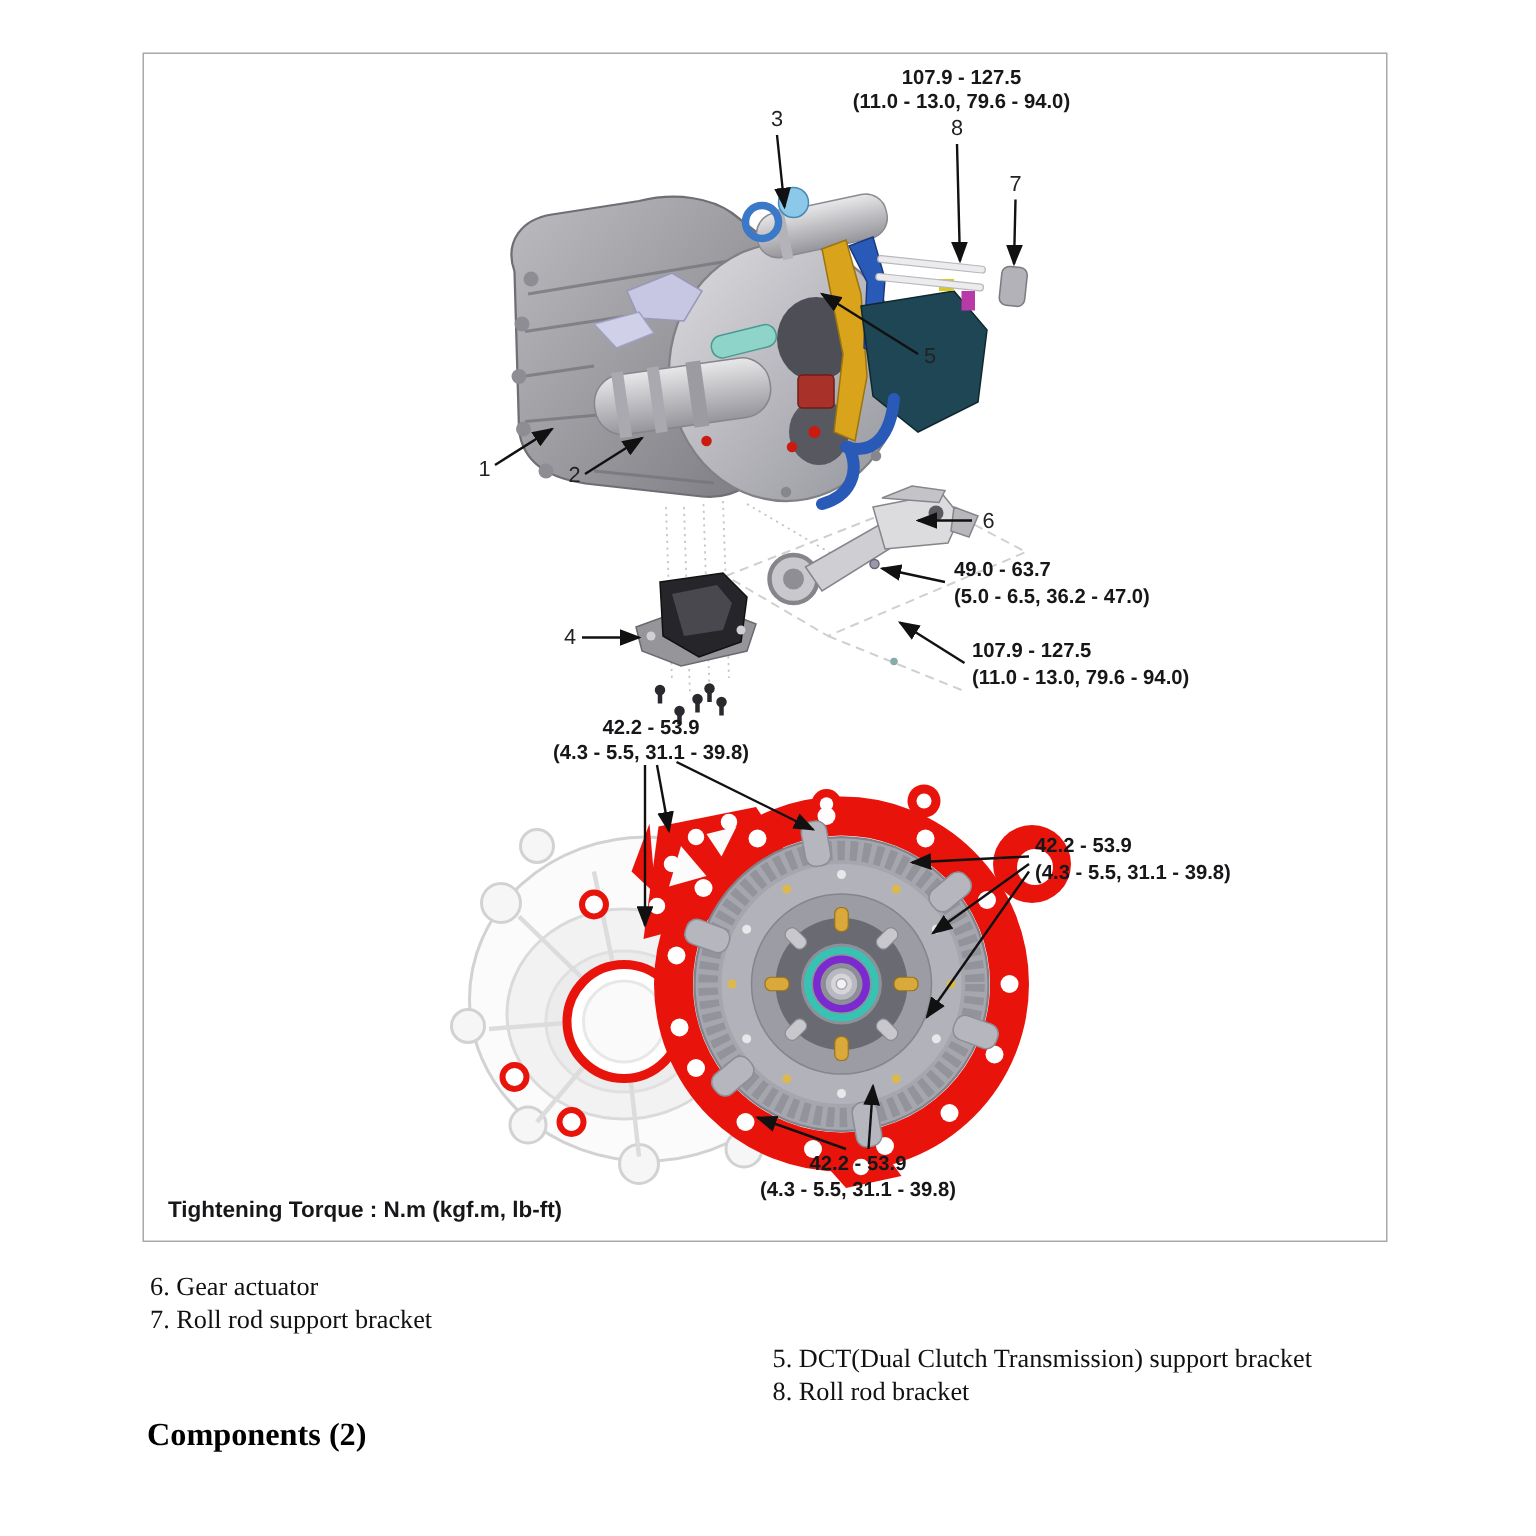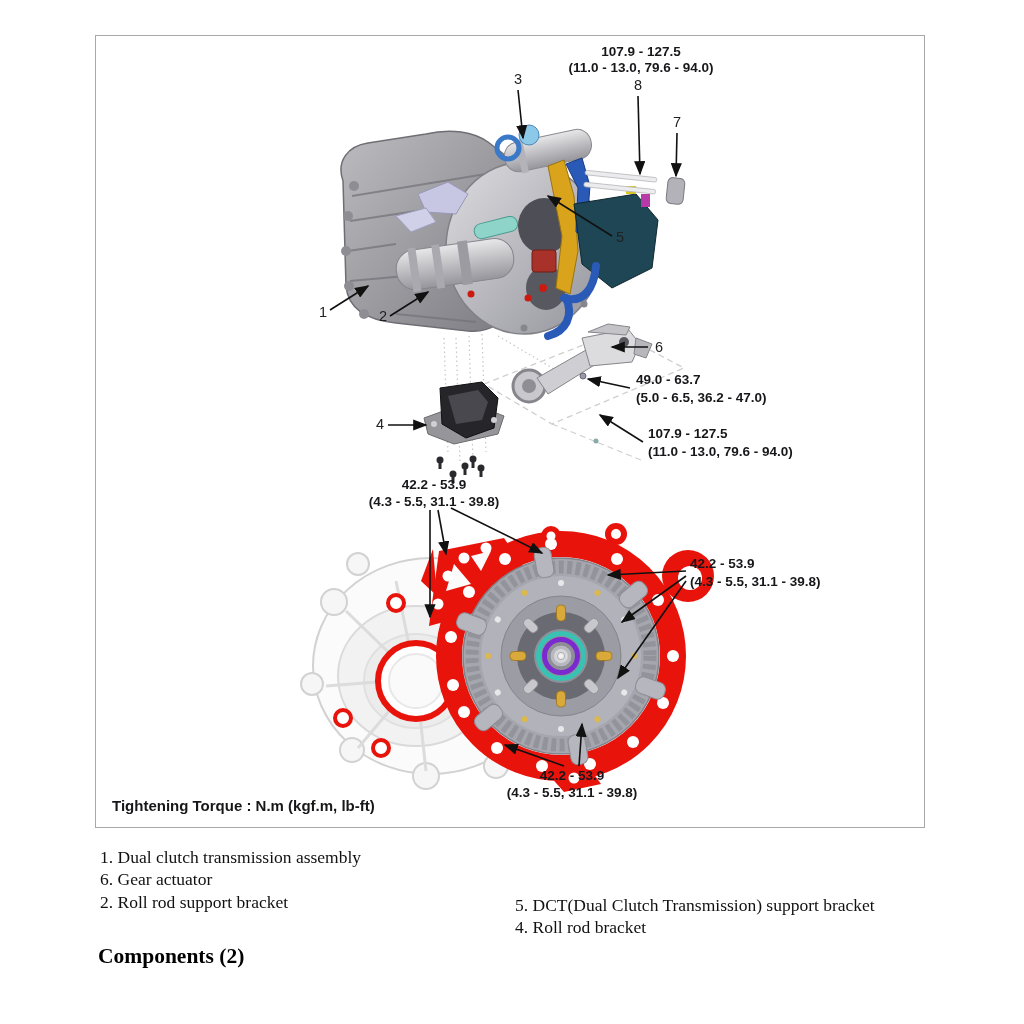--- a/index.html
+++ b/index.html
@@ -371,25 +371,24 @@
         <text class="tq" x="476" y="744" text-anchor="middle">42.2 - 53.9</text>
         <text class="tq" x="476" y="761" text-anchor="middle">(4.3 - 5.5, 31.1 - 39.8)</text>
 
         <text class="note" x="16" y="775">Tightening Torque : N.m (kgf.m, lb-ft)</text>
       </g>
     </svg>
   </div>
 
   <div class="legend">
     <div class="col-left">
-      <div>1. Dual clutch transmission assembly</div>
       <div>6. Gear actuator</div>
-      <div>2. Roll rod support bracket</div>
+      <div>7. Roll rod support bracket</div>
     </div>
     <div class="col-right">
       <div>5. DCT(Dual Clutch Transmission) support bracket</div>
-      <div>4. Roll rod bracket</div>
+      <div>8. Roll rod bracket</div>
     </div>
   </div>
 
   <div class="section-title">Components (2)</div>
 
 </div>
 
 </body></html>

